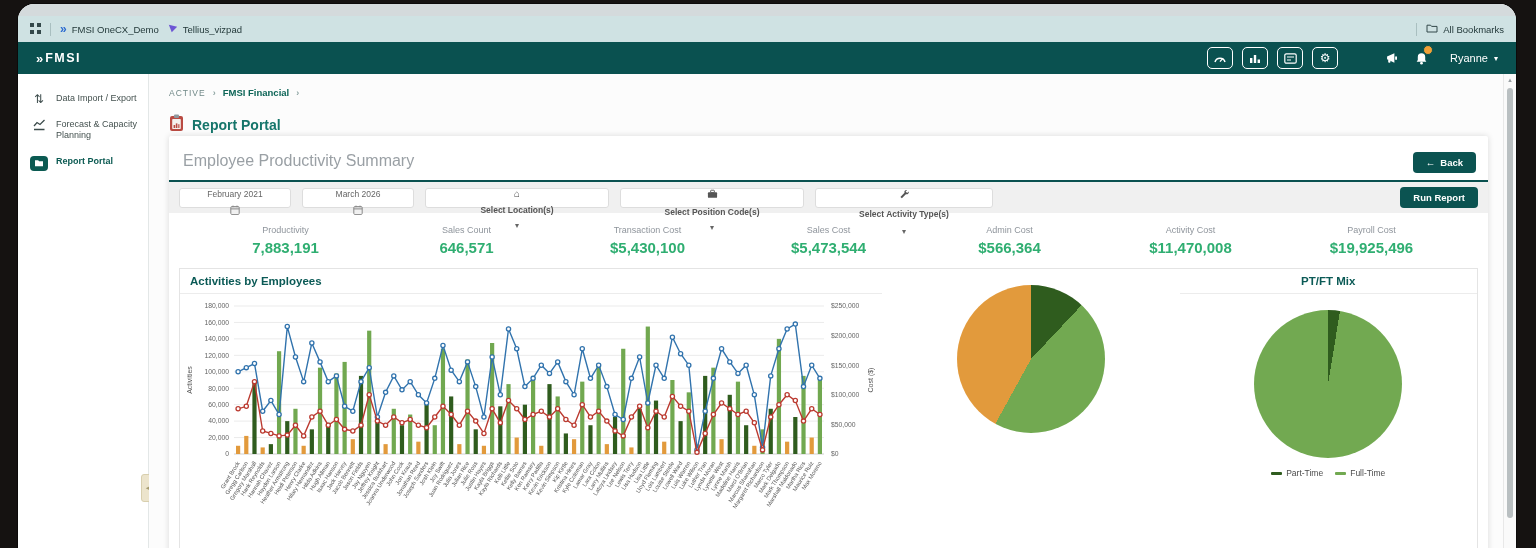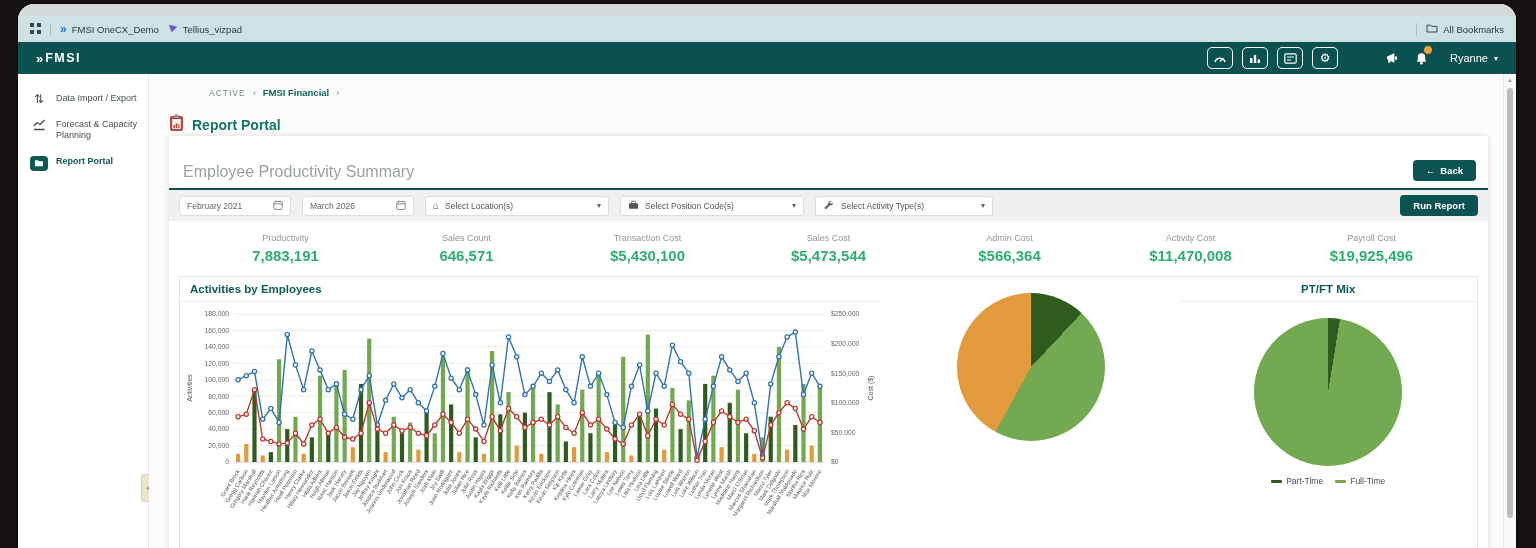--- a/index.html
+++ b/index.html
@@ -55,53 +55,53 @@
   .side-icon{width:18px;flex:0 0 18px;display:flex;justify-content:center;color:#3c4b4b;
     font-size:12px;line-height:12px;}
   .side-item.active{color:#0b5a52;font-weight:bold;}
   .rp-iconbox{width:20px;height:15px;background:#0b5a52;border-radius:4px;
     display:flex;align-items:center;justify-content:center;}
   .collapse-handle{position:absolute;right:-6px;top:400px;width:11px;height:26px;
     background:#ece4cc;border:1px solid #d8cfae;border-radius:3px;color:#a59a6e;
     font-size:7px;display:flex;align-items:center;justify-content:center;cursor:pointer;}
   .content{flex:1;background:#fcfcfc;padding:13px 24px 0 20px;position:relative;min-width:0;}
   
-  .breadcrumb{display:flex;align-items:center;gap:7px;font-size:8.5px;margin-left:40px;}
+  .breadcrumb{display:flex;align-items:center;gap:7px;font-size:8.5px;}
   .bc-active{color:#708887;letter-spacing:1px;}
   .bc-sep{color:#8fa6a4;font-weight:bold;font-size:9px;}
   .bc-current{color:#0d6557;font-weight:bold;font-size:9.5px;}
   .pagetitle{display:flex;align-items:center;gap:8px;margin-top:16px;}
   .pagetitle-text{font-size:14px;font-weight:bold;color:#15756a;}
   
   .tabsrow{display:flex;justify-content:flex-end;margin-top:6px;padding-right:4px;}
   .tab{padding:5px 13px;font-size:10px;font-weight:bold;color:#0d5c55;
     background:#e2eaea;border-radius:3px 3px 0 0;margin-left:7px;cursor:pointer;}
   .tab.active{background:#fff;border-bottom:3px solid #0a5150;
     box-shadow:0 -1px 3px rgba(0,0,0,.10);padding-bottom:2px;}
   
   .panel{background:#fff;box-shadow:0 0 6px rgba(0,0,0,.14);border-radius:2px;
     margin-right:4px;height:420px;}
-  .panel-titlerow{display:flex;align-items:flex-end;padding:24px 12px 7px 14px;
+  .panel-titlerow{display:flex;align-items:flex-start;padding:16px 12px 7px 14px;
     border-bottom:2px solid #0a5150;}
   .panel-title{font-size:16px;color:#9aa0a5;}
   .btn-teal{background:#0b5351;color:#fff;border:none;border-radius:4px;
     font-size:9.5px;font-weight:bold;padding:5px 13px;cursor:pointer;
     display:flex;align-items:center;gap:5px;font-family:inherit;}
   .back-btn{margin-left:auto;}
   
   .filterbar{background:#f0f0f0;display:flex;align-items:center;gap:11px;
     padding:5px 10px;}
   .f-input{background:#fff;border:1px solid #ddd;border-radius:3px;height:18px;
     display:flex;align-items:center;gap:6px;padding:0 7px;font-size:8.5px;color:#666;
-    cursor:pointer;}
+    cursor:pointer;flex-direction:column;}
   .f-date{width:96px;}
   .f-date .f-text{flex:1;}
   .f-select{color:#555;}
   .f-loc{width:168px;} .f-pos{width:168px;} .f-act{width:162px;gap:8px;}
-  .f-select .f-text{flex:1;font-weight:normal;color:#555;}
+  .f-select .f-text{flex:1;font-weight:bold;color:#555;}
   .f-caret{color:#666;font-size:8px;}
   .f-homeicon{font-size:10px;color:#444;line-height:1;}
   .runreport{margin-left:auto;}
   
   .kpirow{display:flex;padding:12px 26px 8px;}
   .kpi{flex:1;text-align:center;}
   .kpi-label{font-size:9px;color:#8f959c;}
   .kpi-value{font-size:15px;font-weight:bold;color:#2fae71;margin-top:4px;}
   
   .chartscard{border:1px solid #e4e4e4;margin:4px 10px 0 10px;display:flex;height:300px;

